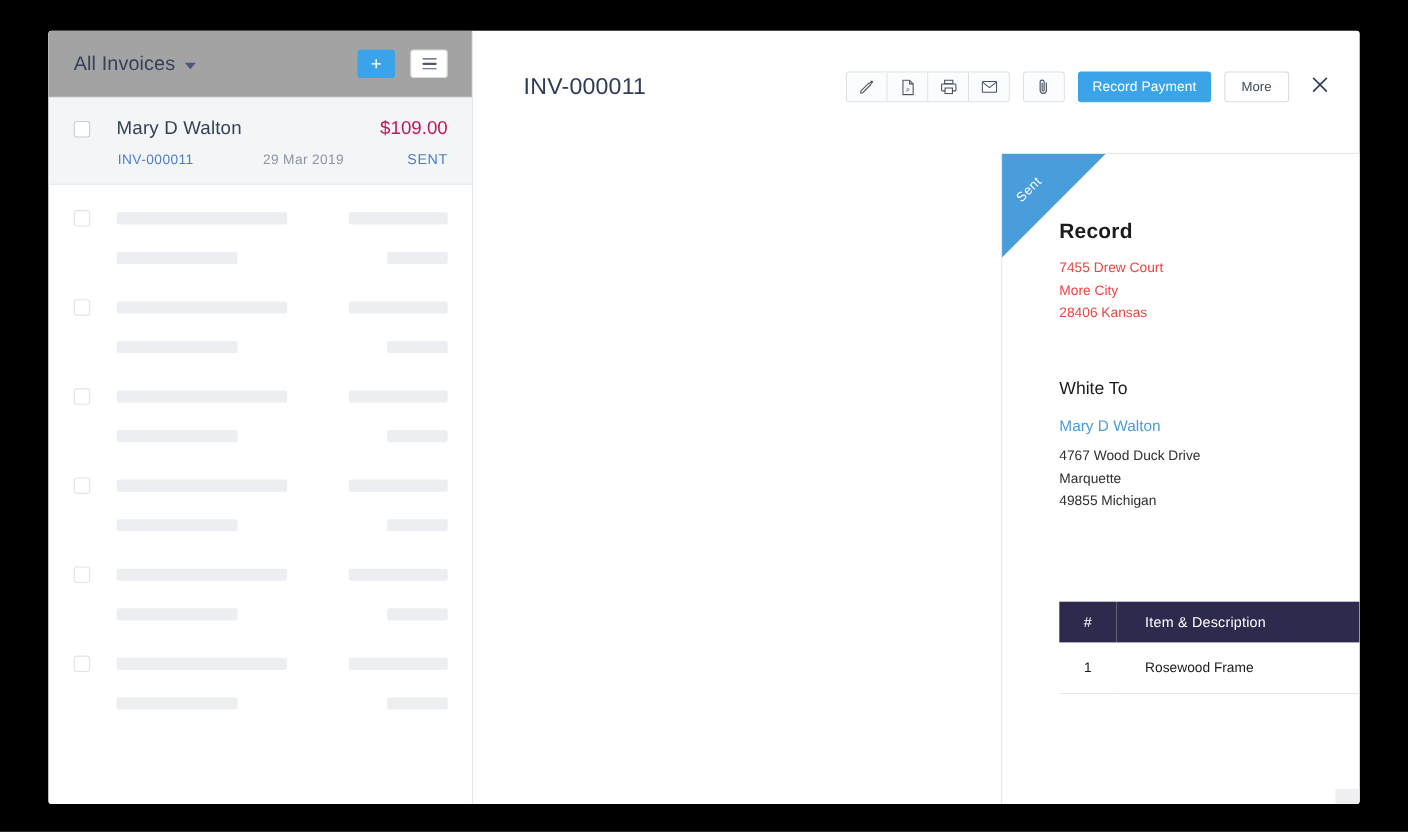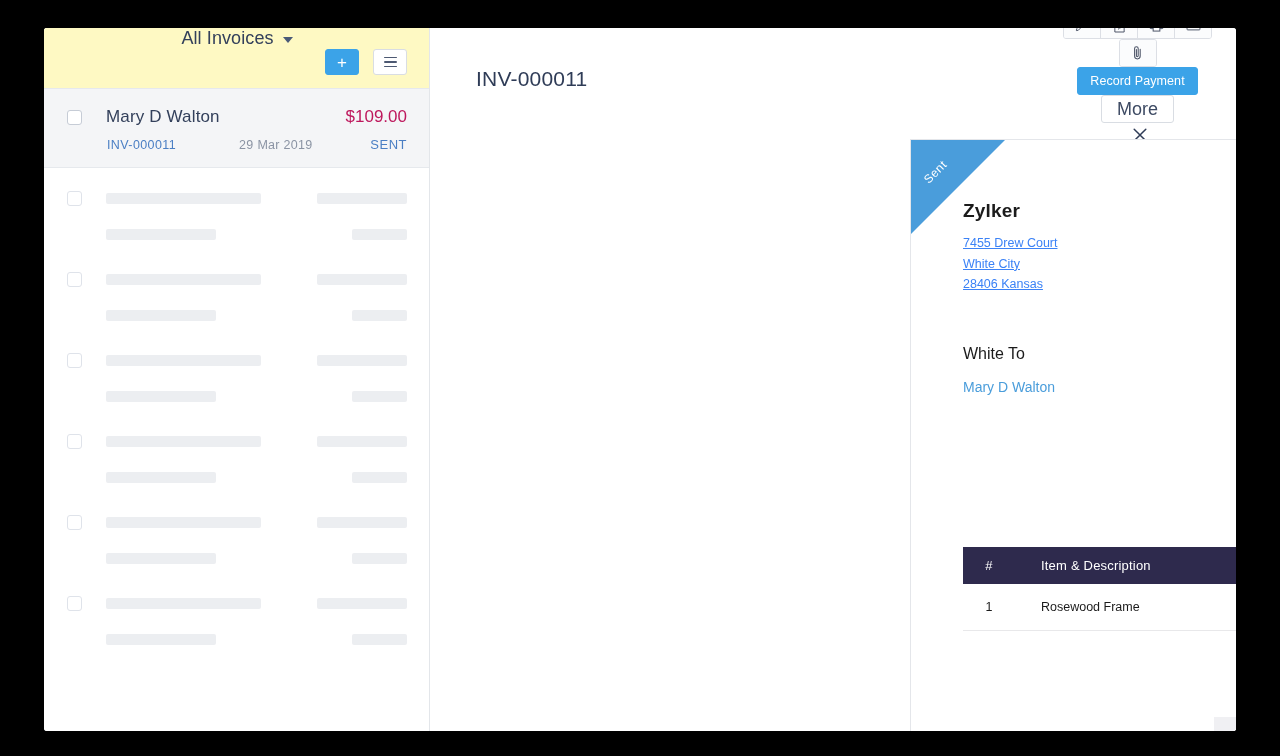--- a/index.html
+++ b/index.html
@@ -31,27 +31,26 @@
     flex: 0 0 385px;
     height: 100%;
     background: #ffffff;
     border-right: 1px solid #e3e6ea;
     position: relative;
     overflow: hidden;
   }
 
   #sidebar-header {
     height: 61px;
-    background: #fef9c3;
+    background: #a3a3a3;
     border-bottom: 1px solid #e6e9ed;
     display: flex;
     align-items: center;
     padding: 0 22px 0 23px;
     box-sizing: border-box;
-    flex-direction: column;
   }
 
   #list-filter {
     display: flex;
     align-items: center;
     gap: 9px;
     cursor: pointer;
   }
   #list-filter .filter-label {
     font-size: 18px;
@@ -199,22 +198,21 @@
 
   #detail-title {
     font-size: 21px;
     color: #2f3c57;
     letter-spacing: 0.2px;
   }
 
   #toolbar {
     margin-left: auto;
     display: flex;
-    align-items: center;
-    flex-direction: column;
+    gap: 12px;
   }
 
   .icon-group {
     display: flex;
     border: 1px solid #dcdfe5;
     border-radius: 3px;
     overflow: hidden;
     background: #fbfcfd;
   }
   .icon-btn {
@@ -248,21 +246,21 @@
     align-items: center;
     cursor: pointer;
     font-family: "Liberation Sans", sans-serif;
     letter-spacing: 0.1px;
   }
   #btn-more {
     background: #ffffff;
     border: 1px solid #d9dde3;
     border-radius: 3px;
     color: #3d4a63;
-    font-size: 18px;
+    font-size: 12px;
     height: 26px;
     padding: 0 15px;
     display: flex;
     align-items: center;
     cursor: pointer;
     font-family: "Liberation Sans", sans-serif;
   }
   #btn-close {
     width: 24px;
     height: 24px;
@@ -320,23 +318,22 @@
     left: 52px; top: 60px;
     font-size: 19px;
     font-weight: bold;
     color: #1b1b1b;
     letter-spacing: 0.2px;
   }
   #org-address {
     position: absolute;
     left: 52px; top: 93px;
     font-size: 12.5px;
-    color: #3b82f6;
+    color: #ef4444;
     line-height: 20.5px;
-    text-decoration: underline;
   }
 
   #bill-to-label {
     position: absolute;
     left: 52px; top: 205px;
     font-size: 16px;
     color: #1b1b1b;
   }
   #bill-to-name {
     position: absolute;
@@ -569,29 +566,34 @@
 
     <div id="invoice-doc">
 
       <div id="sent-ribbon">
         <span class="ribbon-tri"></span>
         <span class="ribbon-text">Sent</span>
       </div>
 
       <div id="doc-body">
 
-        <div id="org-name">Zylker</div>
+        <div id="org-name">Record</div>
         <div id="org-address">
             <div>7455 Drew Court</div>
-            <div>White City</div>
+            <div>More City</div>
             <div>28406 Kansas</div>
           </div>
 
         <div id="bill-to-label">White To</div>
         <div id="bill-to-name">Mary D Walton</div>
+        <div id="bill-to-address">
+            <div>4767 Wood Duck Drive</div>
+            <div>Marquette</div>
+            <div>49855 Michigan</div>
+          </div>
 
         <table id="line-items">
           <thead>
             <tr>
               <th class="c-num">#</th>
               <th class="c-item">Item &amp; Description</th>
               <th class="c-qty">Qty</th>
 
             </tr>
           </thead>

